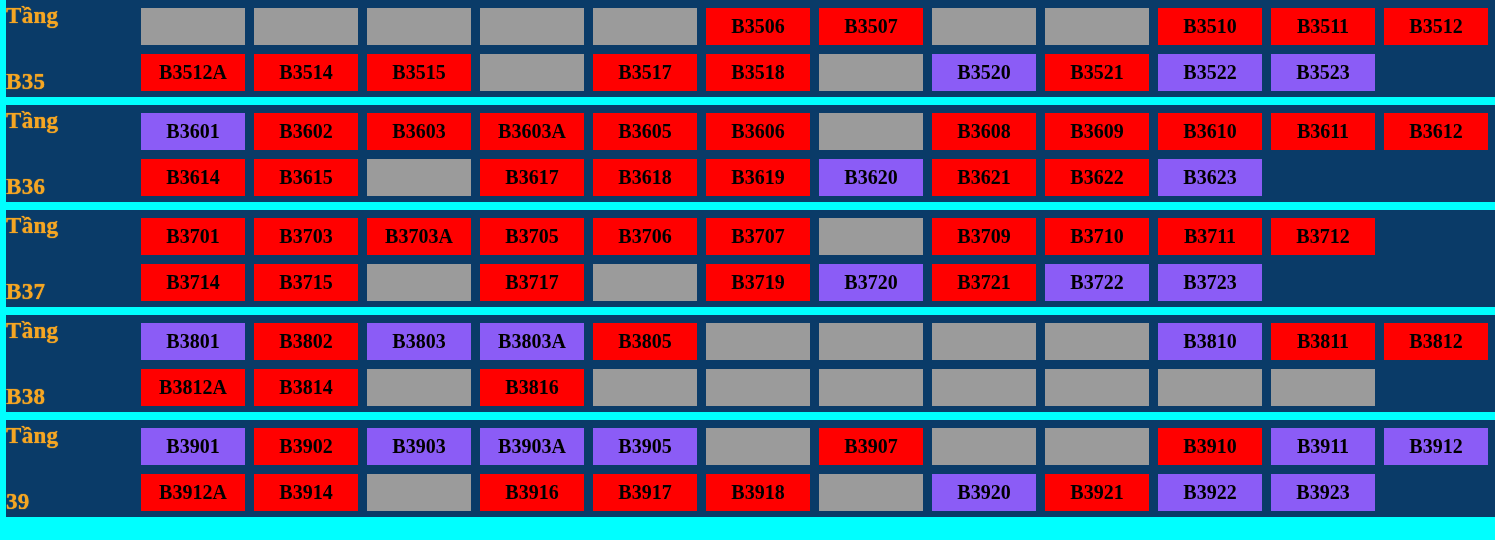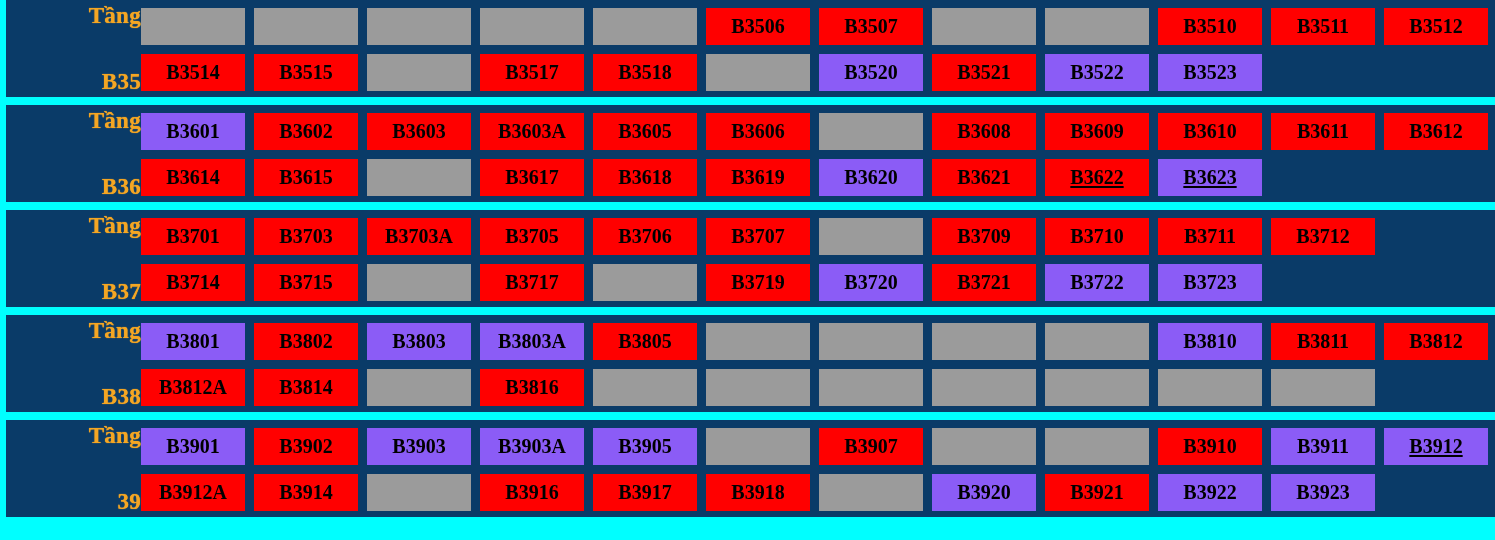--- a/index.html
+++ b/index.html
@@ -29,21 +29,21 @@
     margin-bottom:8px;
     height:97px;
     flex:0 0 auto;
   }
   .floor-row.last{margin-bottom:8px;}
   .floor-label{
     width:135px;
     flex:0 0 135px;
     display:flex;
     flex-direction:column;
-    align-items:flex-end;
+    align-items:flex-start;
     justify-content:center;
     color:#f5a623;
     font-weight:bold;
     font-size:23px;
     line-height:1.12;
     letter-spacing:.3px;
     text-shadow:0 0 1px #f5a623;
     gap:40px;
   }
   .floor-label .l1{display:block;}
@@ -71,21 +71,21 @@
     font-size:20px;
     font-weight:bold;
     color:#000000;
     letter-spacing:0px;
     font-family:"Liberation Serif", serif;
   }
   .cell.red{background:#ff0000;}
   .cell.white{background:#8b5cf6;}
   .cell.gray{background:#9b9b9b;}
   .cell.empty{background:transparent;}
-  .cell .u{ text-decoration:underline; text-underline-offset:2px; }
+  .cell .u{ text-underline-offset:2px; }
 </style>
 </head>
 <body>
 
 <div id="board">
     <div class="floor-row">
       <div class="floor-label">
         <span class="l1">Tầng</span>
         <span class="l2">B35</span>
       </div>
@@ -123,20 +123,23 @@
           </div>
           <div class="cell red">
             <span>B3511</span>
           </div>
           <div class="cell red">
             <span>B3512</span>
           </div>
         </div>
         <div class="cells">
           <div class="cell red">
+            <span>B3512A</span>
+          </div>
+          <div class="cell red">
             <span>B3514</span>
           </div>
           <div class="cell red">
             <span>B3515</span>
           </div>
           <div class="cell gray">
             <span></span>
           </div>
           <div class="cell red">
             <span>B3517</span>

